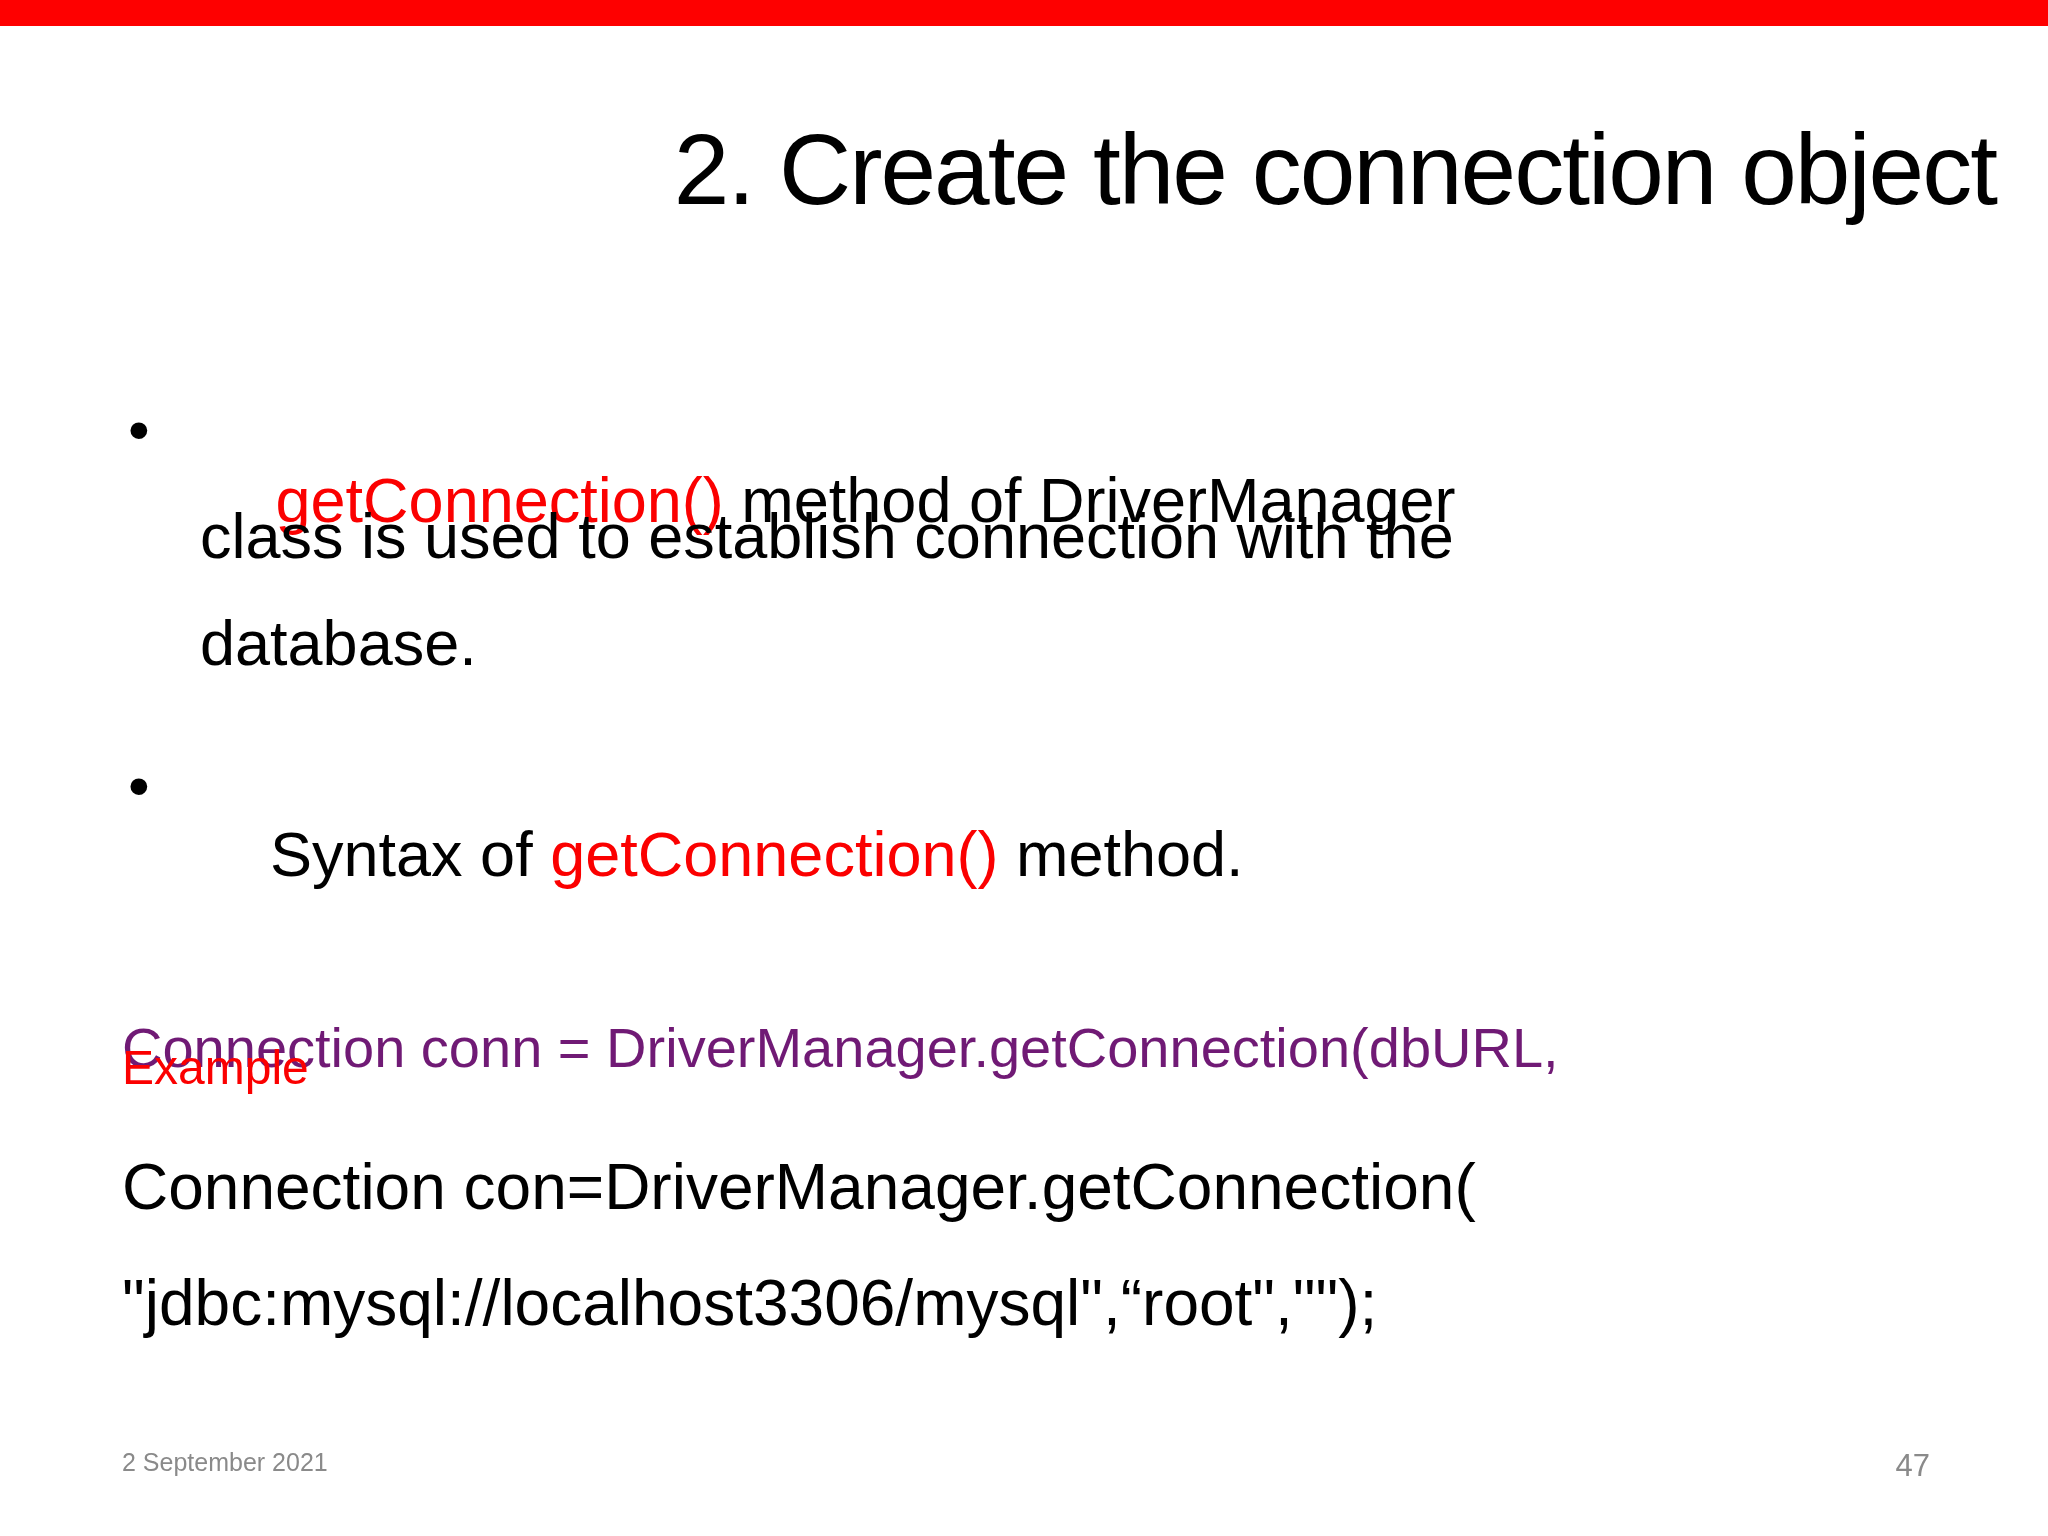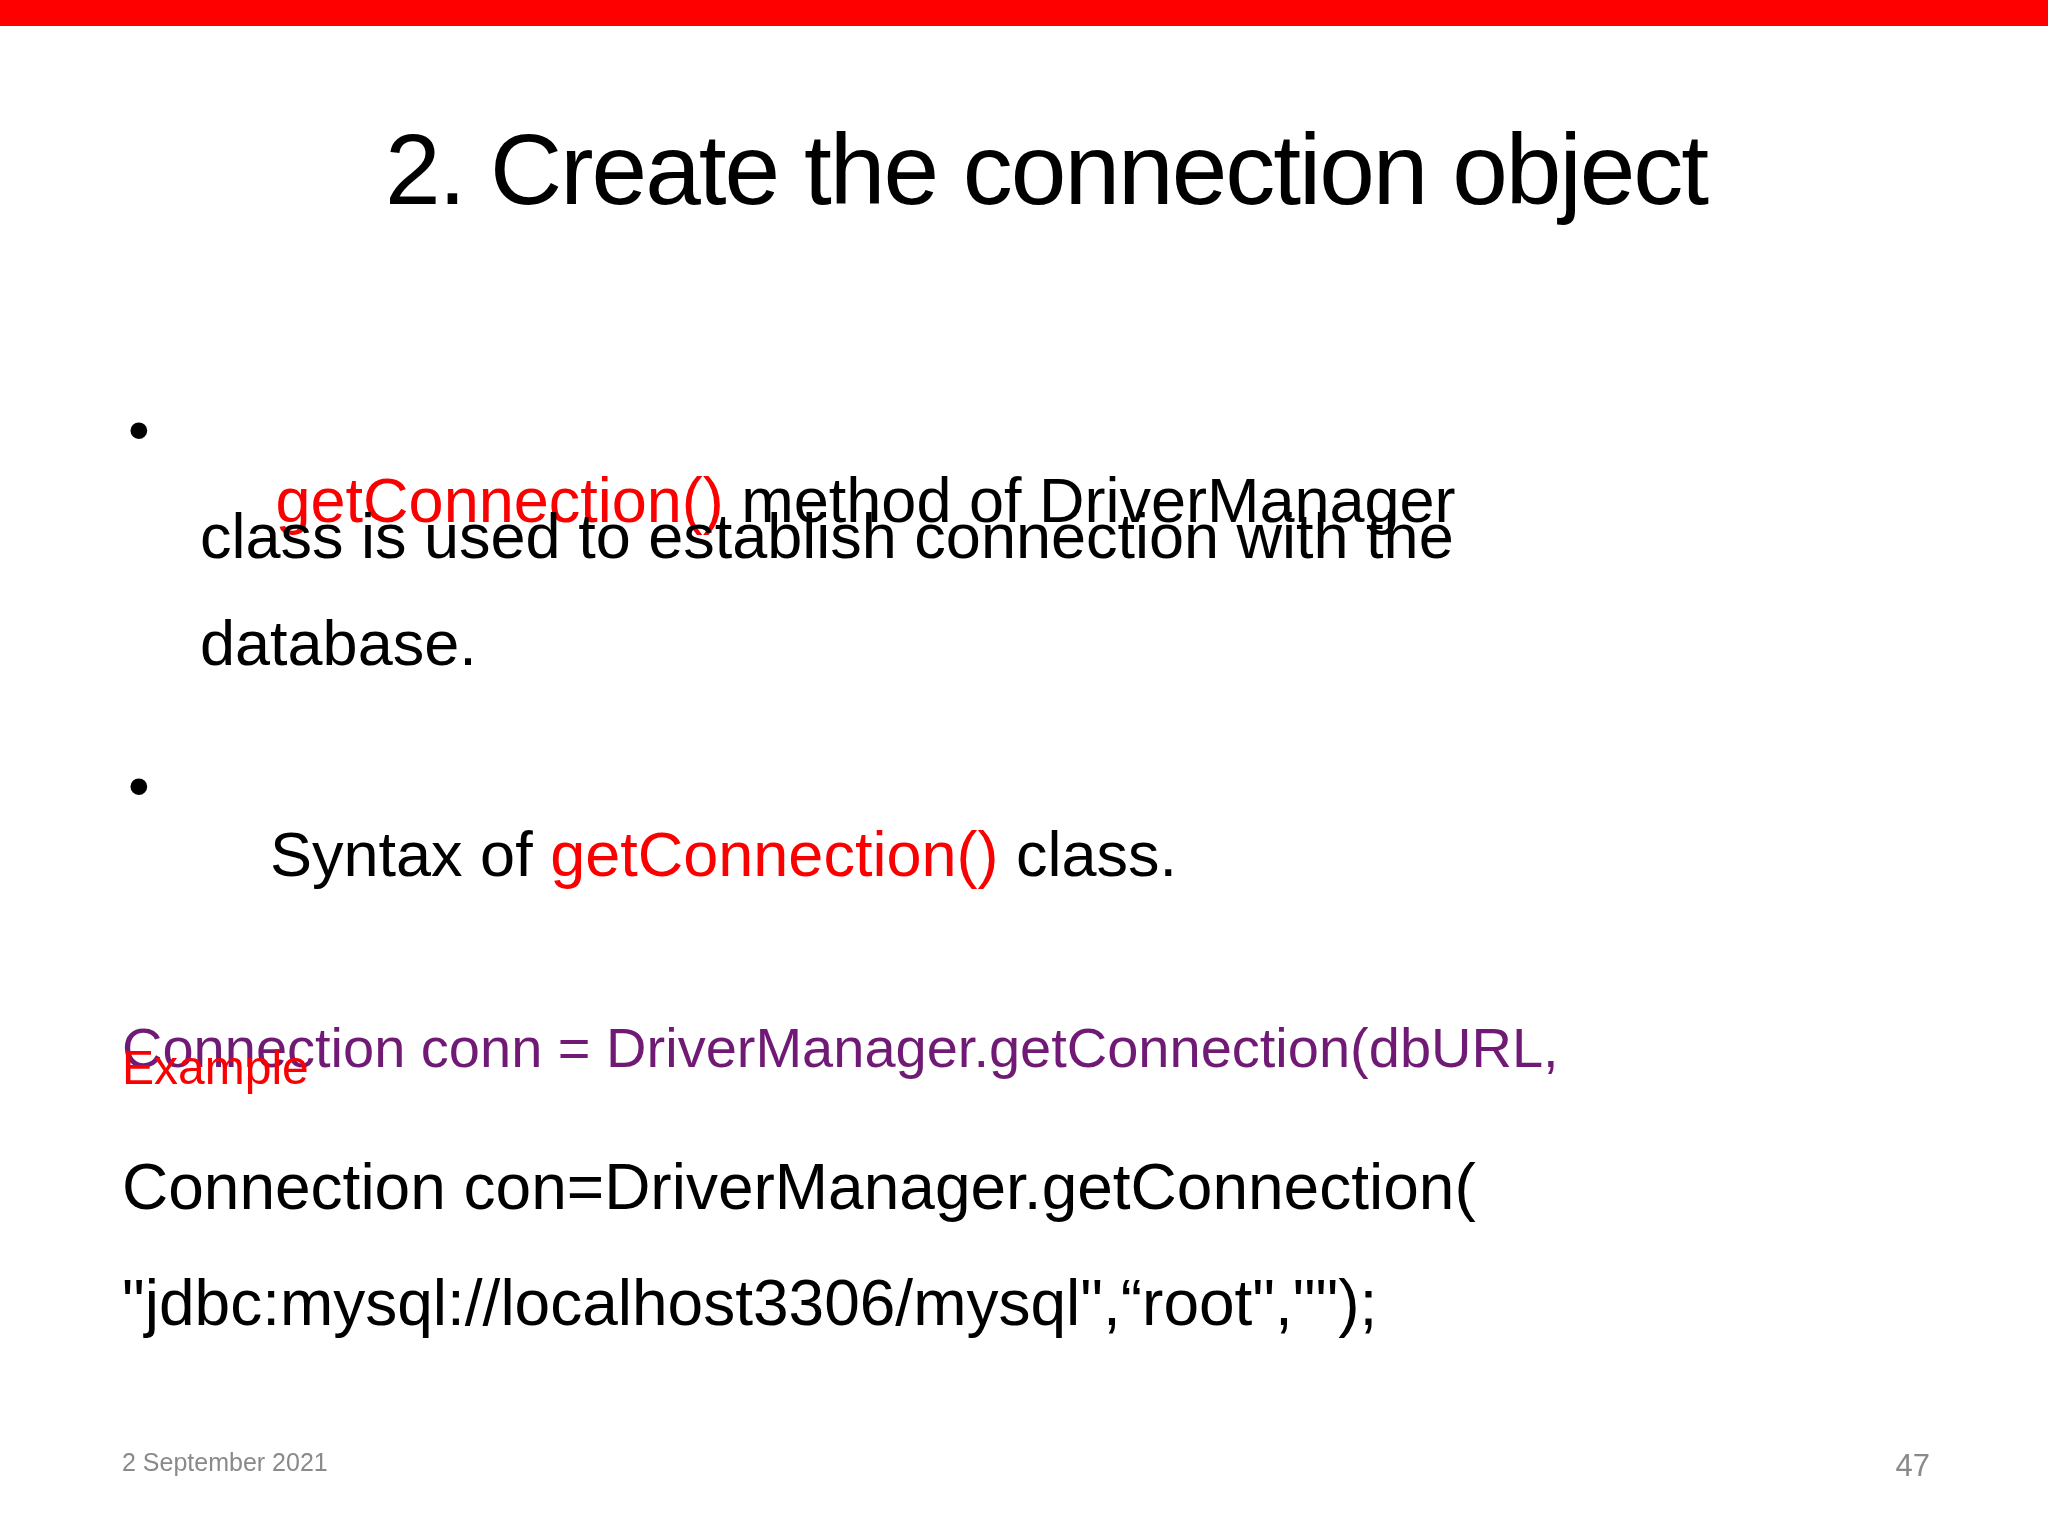--- a/index.html
+++ b/index.html
@@ -11,26 +11,25 @@
     overflow: hidden;
   }
   .slide { position: absolute; inset: 0; }
   .top-bar {
     position: absolute; left: 0; top: 0;
     width: 2048px; height: 26px;
   }
   .title {
     position: absolute; left: 0; top: 112px;
     width: 1996px;
-    text-align: center;
+    text-align: right;
     font-size: 100px;
     letter-spacing: -2px;
     color: #000000;
     white-space: pre;
-    margin-left: 48px;
   }
   .line { white-space: pre; position: absolute; color: #000000; }
   .bullet-glyph {
     position: absolute;
     font-size: 62px;
     color: #000000;
   }
   .body-line { font-size: 63px; }
   .code-green-block {
     position: absolute; left: 122px; top: 858px;
@@ -67,21 +66,21 @@
 
   <span class="bullet-glyph" style="left:128px; top:394px;">•</span>
   <div class="line body-line" style="left:188px; top:392px;">
     <span style="color: rgb(251, 0, 0);"> getConnection()</span><span> method of DriverManager</span>
   </div>
   <div class="line body-line" style="left:200px; top:500px;">class is used to establish connection with the</div>
   <div class="line body-line" style="left:200px; top:607px;">database.</div>
 
   <span class="bullet-glyph" style="left:128px; top:750px;">•</span>
   <div class="line body-line" style="left:200px; top:746px;">
-    <span>Syntax of </span><span style="color: rgb(251, 0, 0);">getConnection()</span><span> class.</span>
+    <span>Syntax of </span><span style="color: rgb(251, 0, 0);">getConnection()</span><span> method.</span>
   </div>
 
   <div class="code-green-block" style="color: #701a75;">
     <div>Connection conn = DriverManager.getConnection(dbURL,</div>
   </div>
 
   <div class="example-label" style="color: rgb(251, 0, 0);">Example</div>
 
   <div class="line code-black-1">Connection con=DriverManager.getConnection(</div>
   <div class="line code-black-2">"jdbc:mysql://localhost3306/mysql",“root","");</div>

